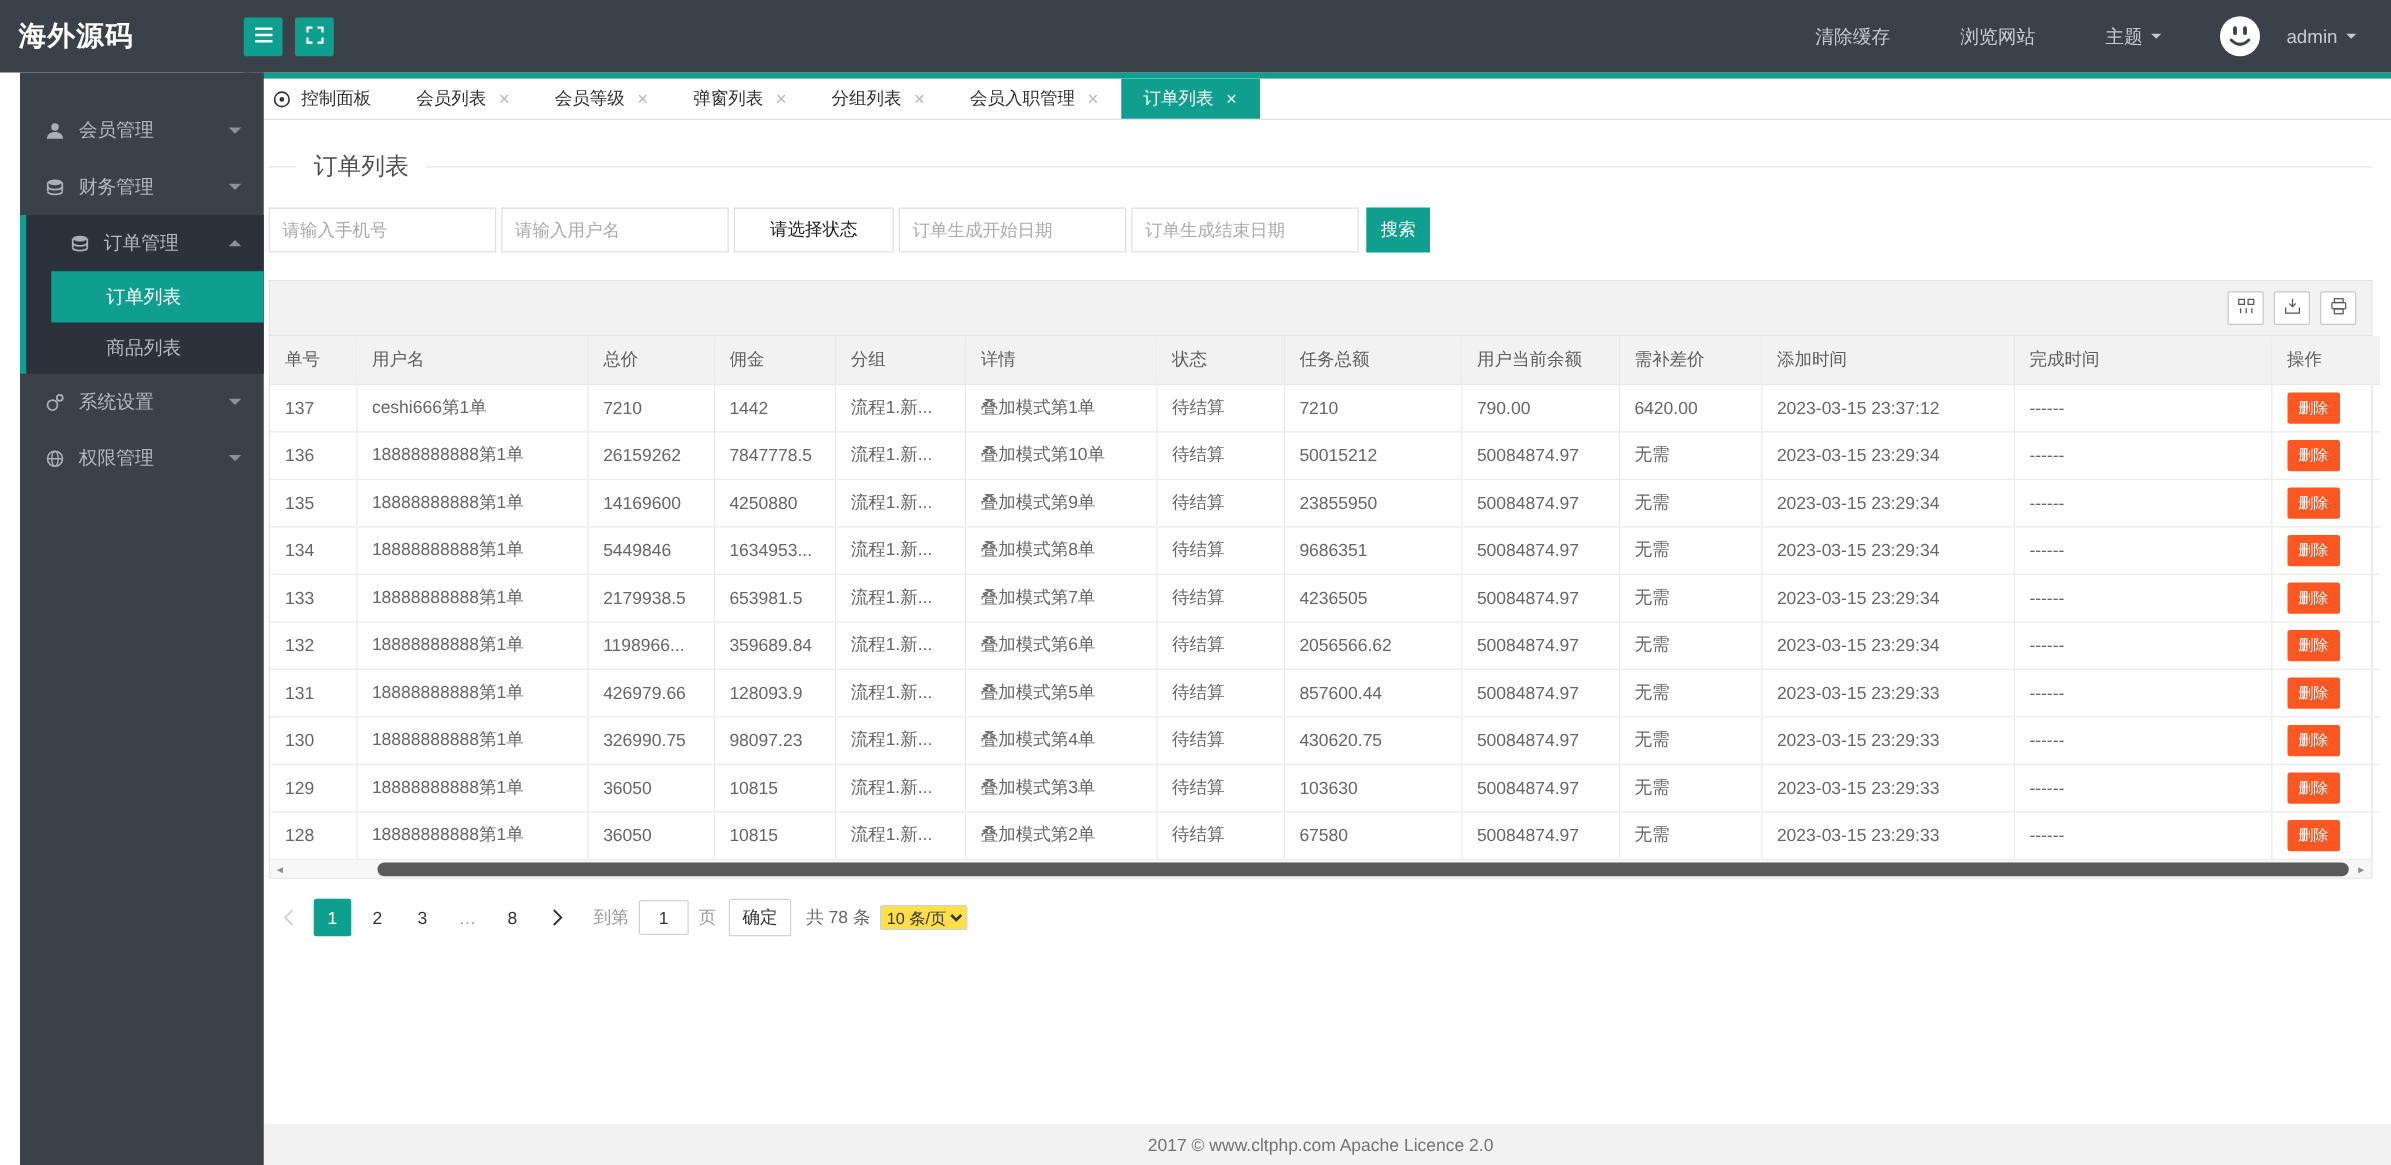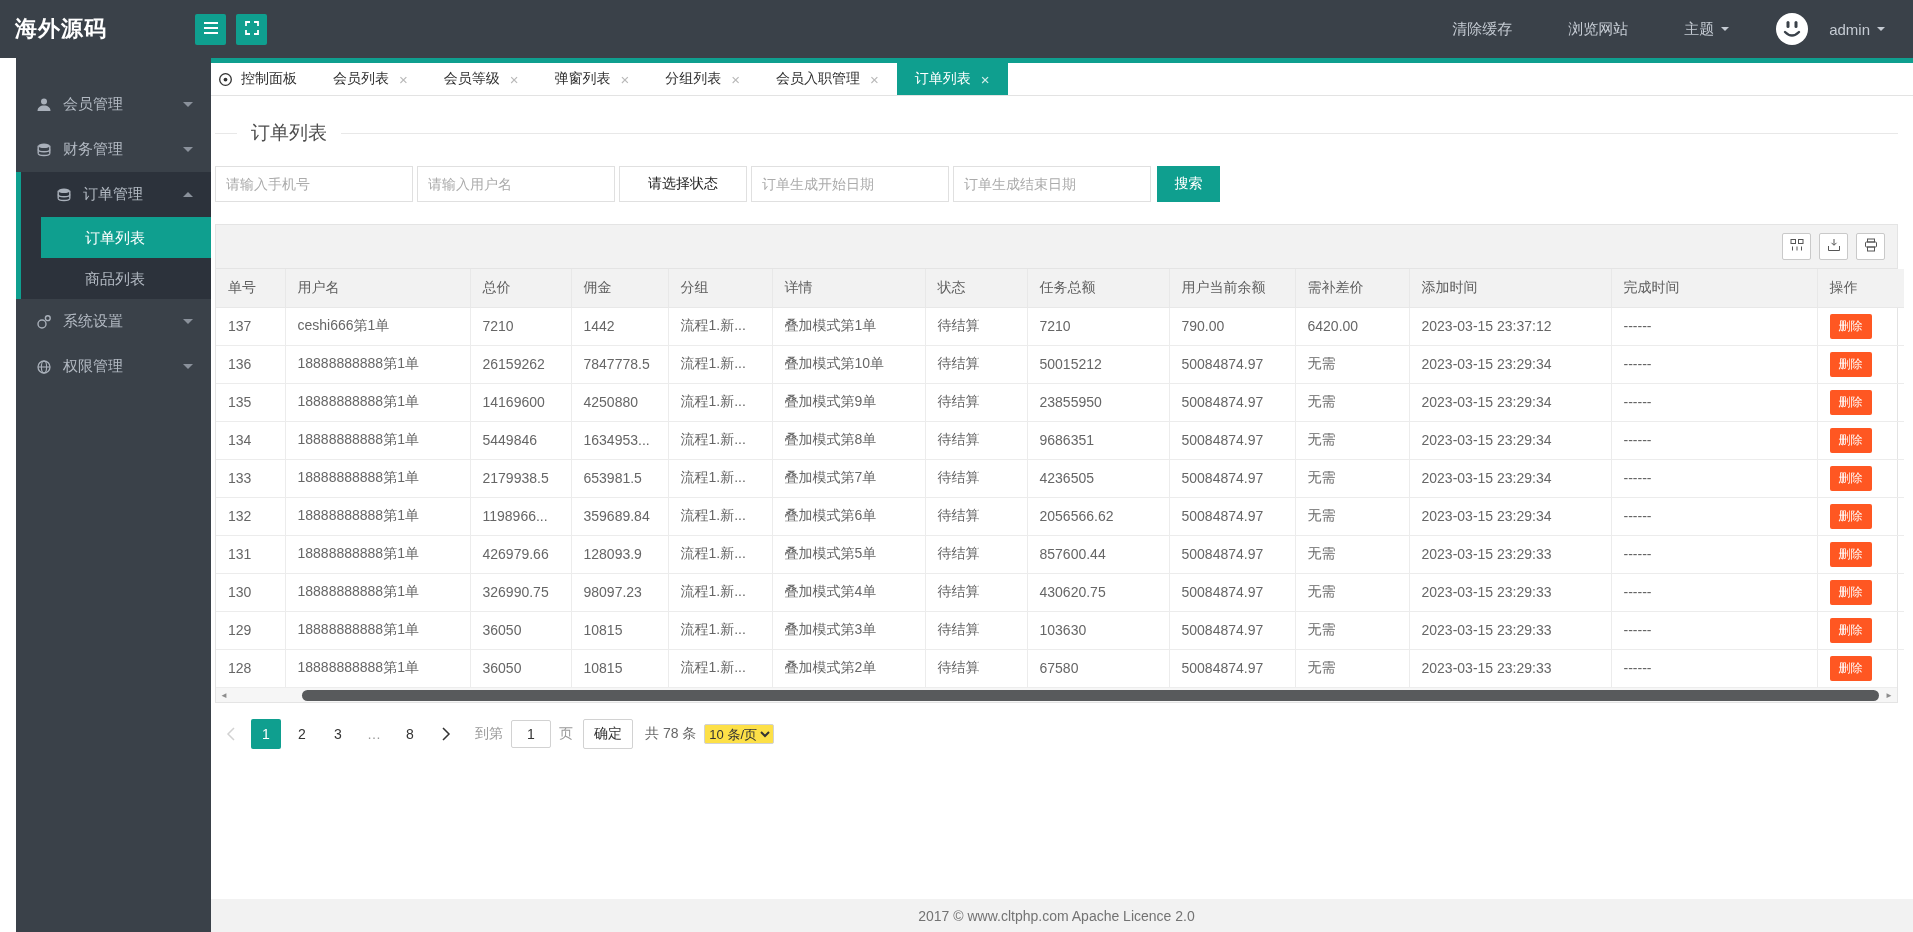--- a/index.html
+++ b/index.html
@@ -57,27 +57,27 @@
   .content { flex:1 1 auto; padding:0 15px; overflow:hidden; display:flex;
     flex-direction:column; }
 
   .page-title-row { display:flex; align-items:center; margin-top:24px; height:26px; }
   .rule { height:1px; background:#e8e8e8; }
   .rule.short { width:22px; margin-right:14px; }
   .rule.long { flex:1; margin-left:14px; }
   .page-title { font-size:19px; color:#4d4d4d; }
 
   .filters { display:flex; margin-top:20px; }
-  .f-input { width:198px; height:36px; border:1px solid #e0e0e0; padding:0 10px;
+  .f-input { width:182px; height:36px; border:1px solid #e0e0e0; padding:0 10px;
     font-size:14px; color:#333; margin-right:4px; outline:none;
     font-family:inherit; }
   .f-input::placeholder { color:#ababab; }
   .status-btn { width:128px; height:36px; background:#fff; border:1px solid #e0e0e0;
     font-size:14px; color:#222; margin-right:4px; cursor:pointer; font-family:inherit; }
-  .search-btn { width:63px; height:36px; background:#0f9f8f; border:none; color:#fff;
+  .search-btn { width:51px; height:36px; background:#0f9f8f; border:none; color:#fff;
     font-size:14px; cursor:pointer; margin-left:2px; font-family:inherit; }
 
   .table-card { margin-top:22px; border:1px solid #e4e4e4; }
   .table-toolbar { height:44px; background:#f2f2f2; display:flex; align-items:center;
     justify-content:flex-end; padding:0 12px; border-bottom:1px solid #e4e4e4; }
   .tool-btn { width:29px; height:27px; background:#fff; border:1px solid #c9c9c9;
     border-radius:2px; display:flex; align-items:center; justify-content:center;
     color:#555; margin-left:8px; cursor:pointer; }
 
   table { width:100%; border-collapse:collapse; table-layout:fixed; }

